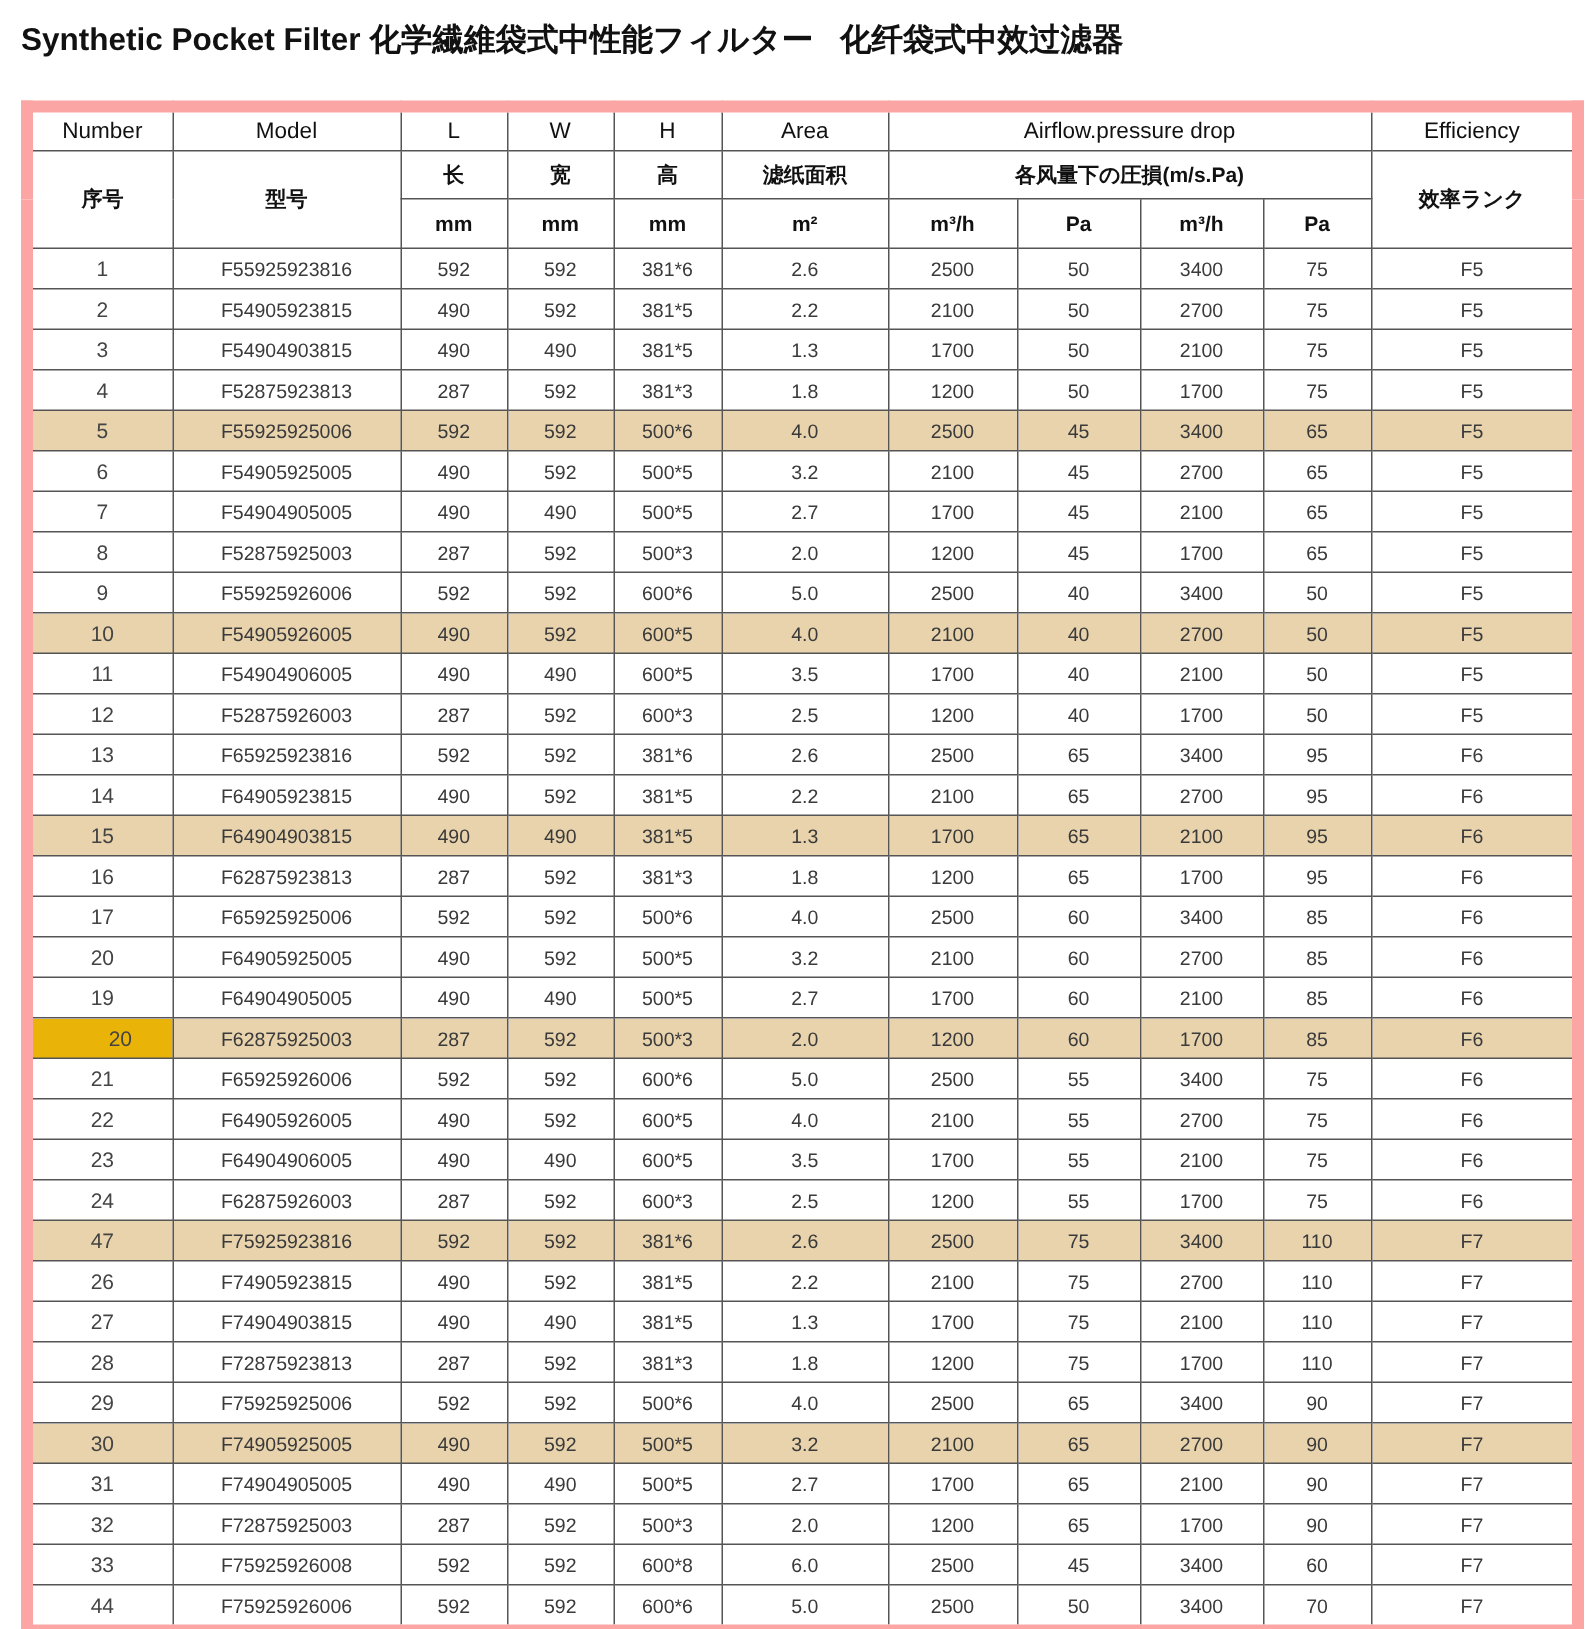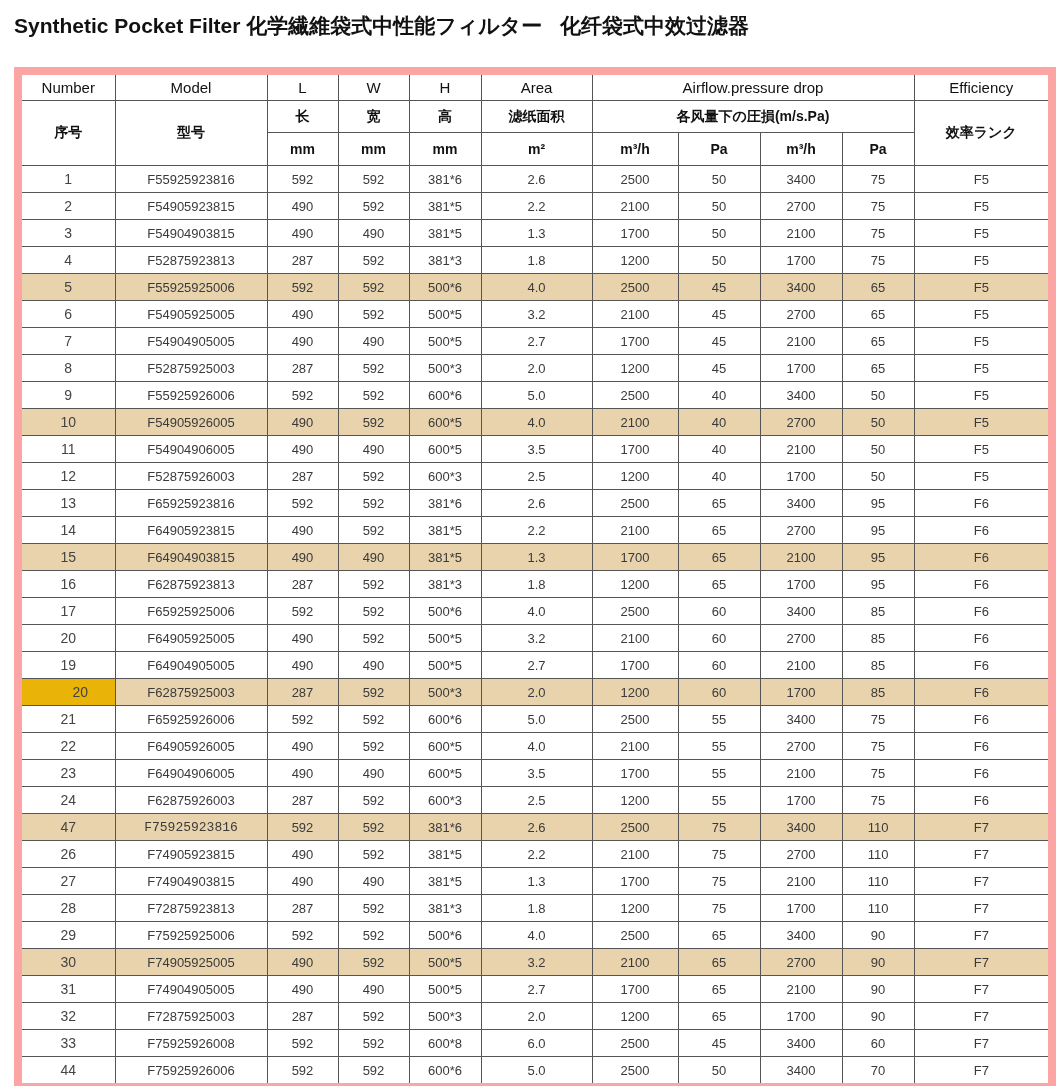--- a/index.html
+++ b/index.html
@@ -434,21 +434,21 @@
           <td class="c-h">600*3</td>
           <td class="c-area">2.5</td>
           <td class="c-af1">1200</td>
           <td class="c-pa1">55</td>
           <td class="c-af2">1700</td>
           <td class="c-pa2">75</td>
           <td class="c-eff">F6</td>
         </tr>
         <tr>
           <td class="c-no" style="background: rgb(232, 211, 172);">47</td>
-          <td class="c-model" style="background: rgb(232, 211, 172); font-family: Liberation Mono, monospace;">F75925923816</td>
+          <td class="c-model" style="background: rgb(232, 211, 172);">F75925923816</td>
           <td class="c-l" style="background: rgb(232, 211, 172);">592</td>
           <td class="c-w" style="background: rgb(232, 211, 172);">592</td>
           <td class="c-h" style="background: rgb(232, 211, 172);">381*6</td>
           <td class="c-area" style="background: rgb(232, 211, 172);">2.6</td>
           <td class="c-af1" style="background: rgb(232, 211, 172);">2500</td>
           <td class="c-pa1" style="background: rgb(232, 211, 172);">75</td>
           <td class="c-af2" style="background: rgb(232, 211, 172);">3400</td>
           <td class="c-pa2" style="background: rgb(232, 211, 172);">110</td>
           <td class="c-eff" style="background: rgb(232, 211, 172);">F7</td>
         </tr>

